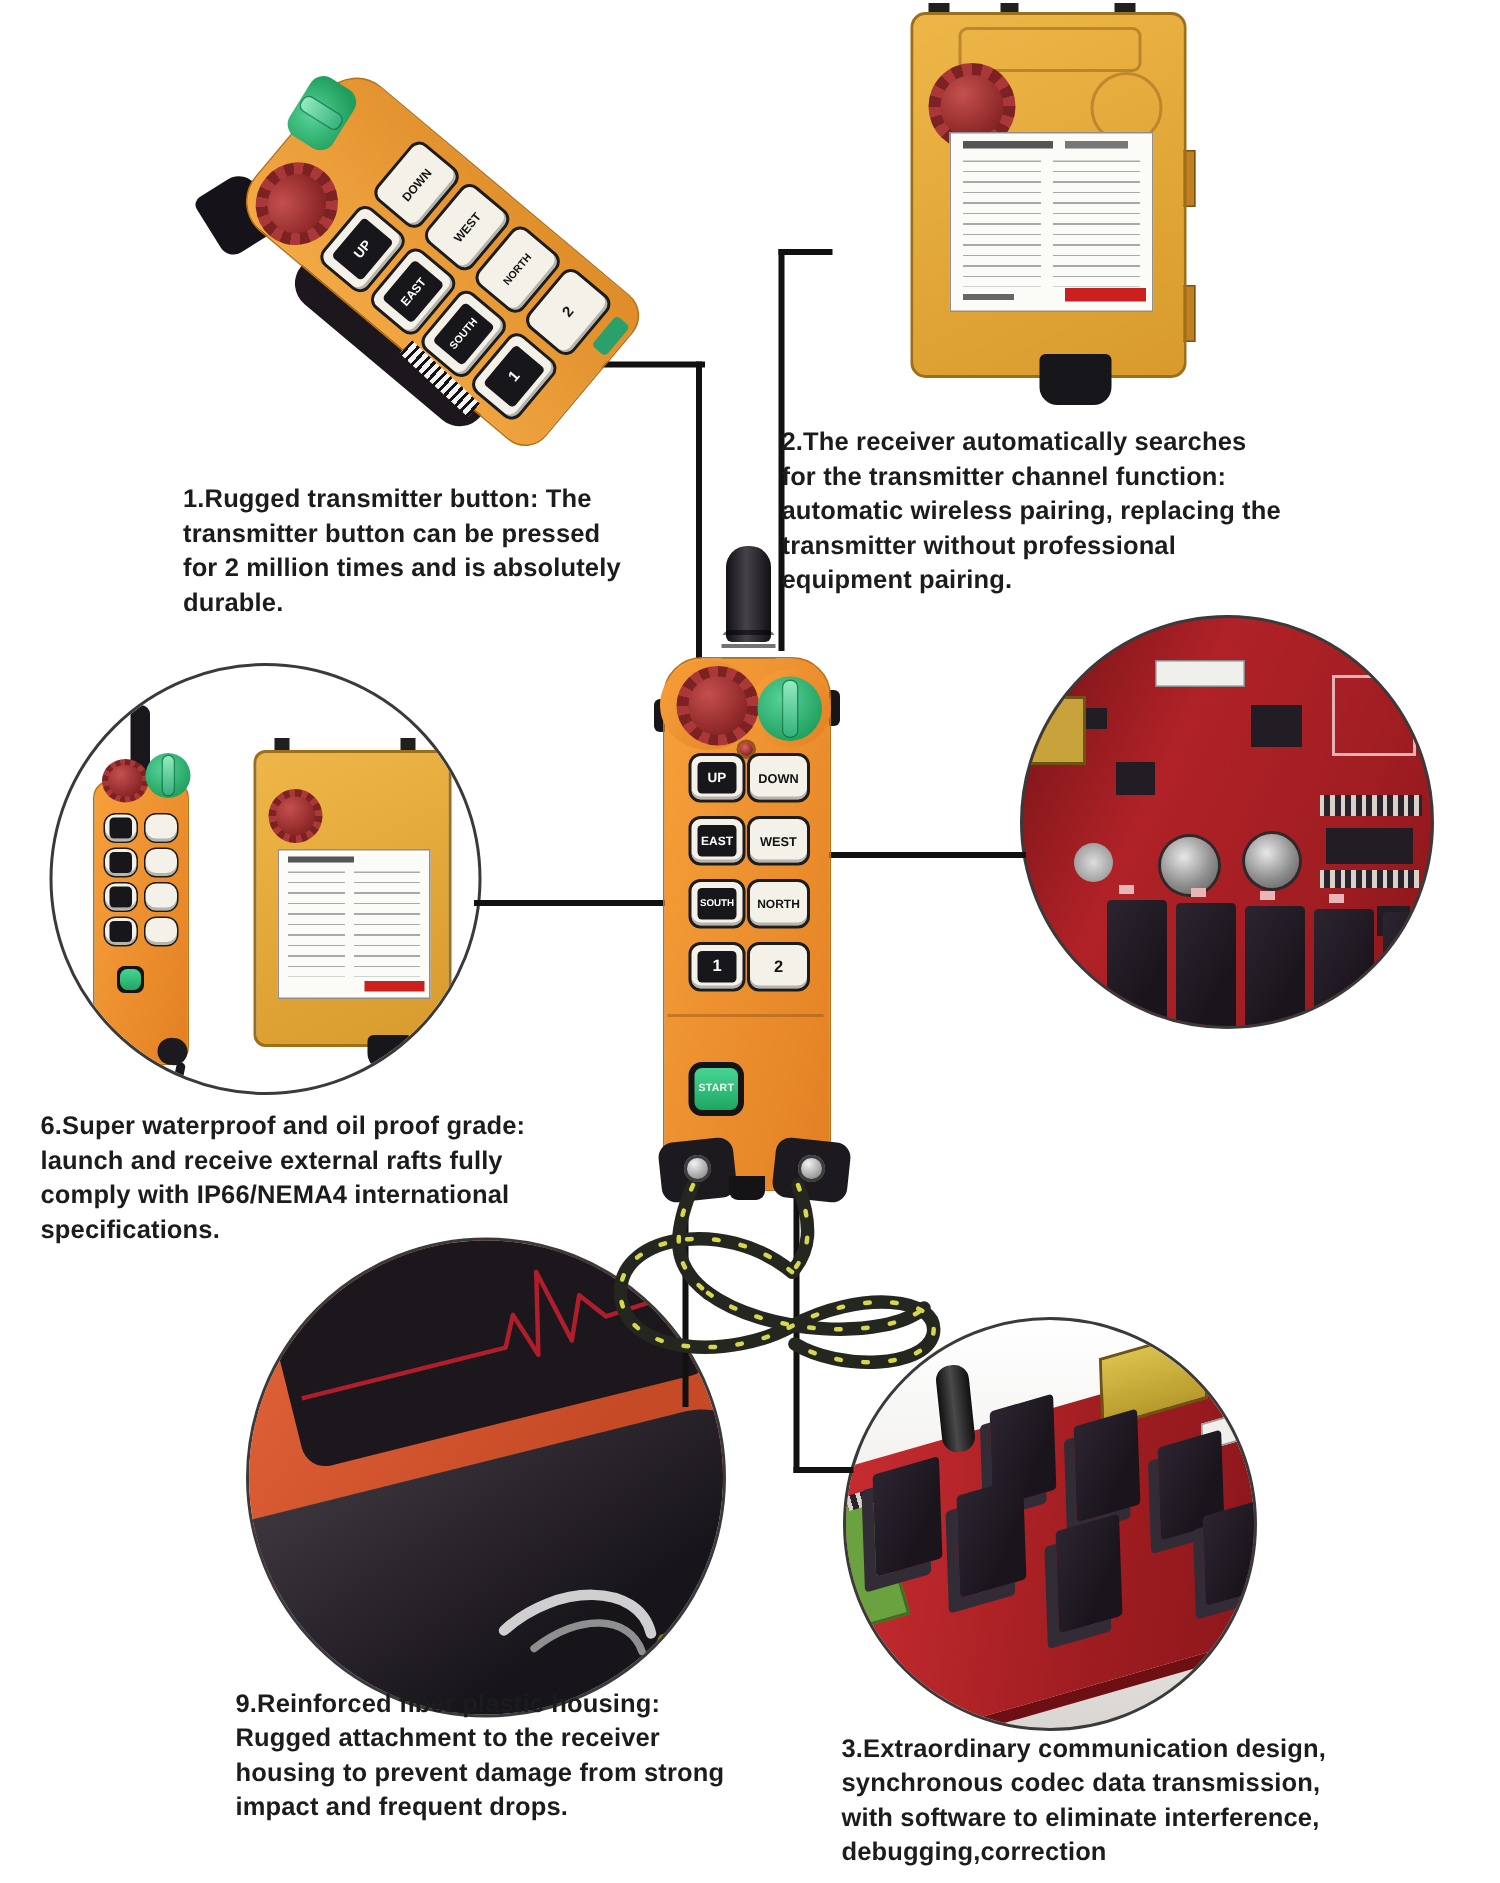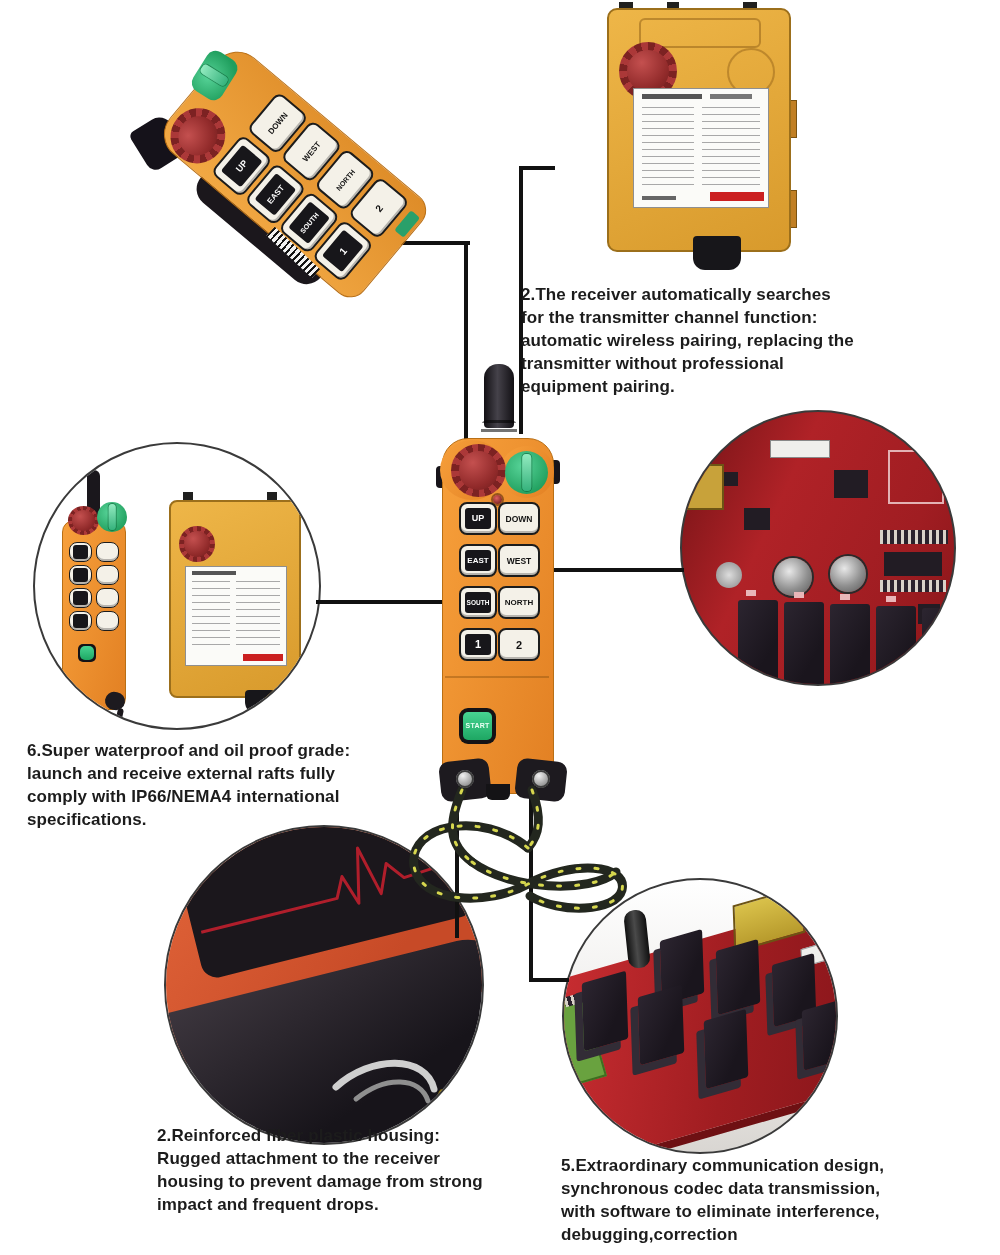--- a/index.html
+++ b/index.html
@@ -64,30 +64,34 @@
   <div class="cline" style="left:396px;top:241px;width:74px;height:4px"></div>
   <div class="cline" style="left:464px;top:241px;width:4px;height:198px"></div>
   <div class="cline" style="left:519px;top:166px;width:36px;height:4px"></div>
   <div class="cline" style="left:519px;top:166px;width:4px;height:268px"></div>
   <div class="cline" style="left:316px;top:600px;width:132px;height:4px"></div>
   <div class="cline" style="left:548px;top:568px;width:136px;height:4px"></div>
   <div class="cline" style="left:455px;top:792px;width:4px;height:146px"></div>
   <div class="cline" style="left:529px;top:792px;width:4px;height:190px"></div>
   <div class="cline" style="left:529px;top:978px;width:40px;height:4px"></div>
 
+  <div class="feature" style="left:122px;top:322px;width:340px">1.Rugged transmitter button: The
+transmitter button can be pressed
+for 2 million times and is absolutely
+durable.</div>
   <div class="feature" style="left:521px;top:284px;width:420px">2.The receiver automatically searches
 for the transmitter channel function:
 automatic wireless pairing, replacing the
 transmitter without professional
 equipment pairing.</div>
-  <div class="feature" style="left:561px;top:1155px;width:430px">5.Extraordinary communication design,
+  <div class="feature" style="left:561px;top:1155px;width:430px">3.Extraordinary communication design,
 synchronous codec data transmission,
 with software to eliminate interference,
 debugging,correction</div>
-  <div class="feature" style="left:157px;top:1125px;width:390px">2.Reinforced fiber plastic housing:
+  <div class="feature" style="left:157px;top:1125px;width:390px">9.Reinforced fiber plastic housing:
 Rugged attachment to the receiver
 housing to prevent damage from strong
 impact and frequent drops.</div>
   <div class="feature" style="left:27px;top:740px;width:400px">6.Super waterproof and oil proof grade:
 launch and receive external rafts fully
 comply with IP66/NEMA4 international
 specifications.</div>
 
   <div class="abs" style="left:607px;top:0;width:190px;height:280px;z-index:4">
     <div class="rxtab abs" style="left:12px;top:2px;width:14px;height:12px"></div>

